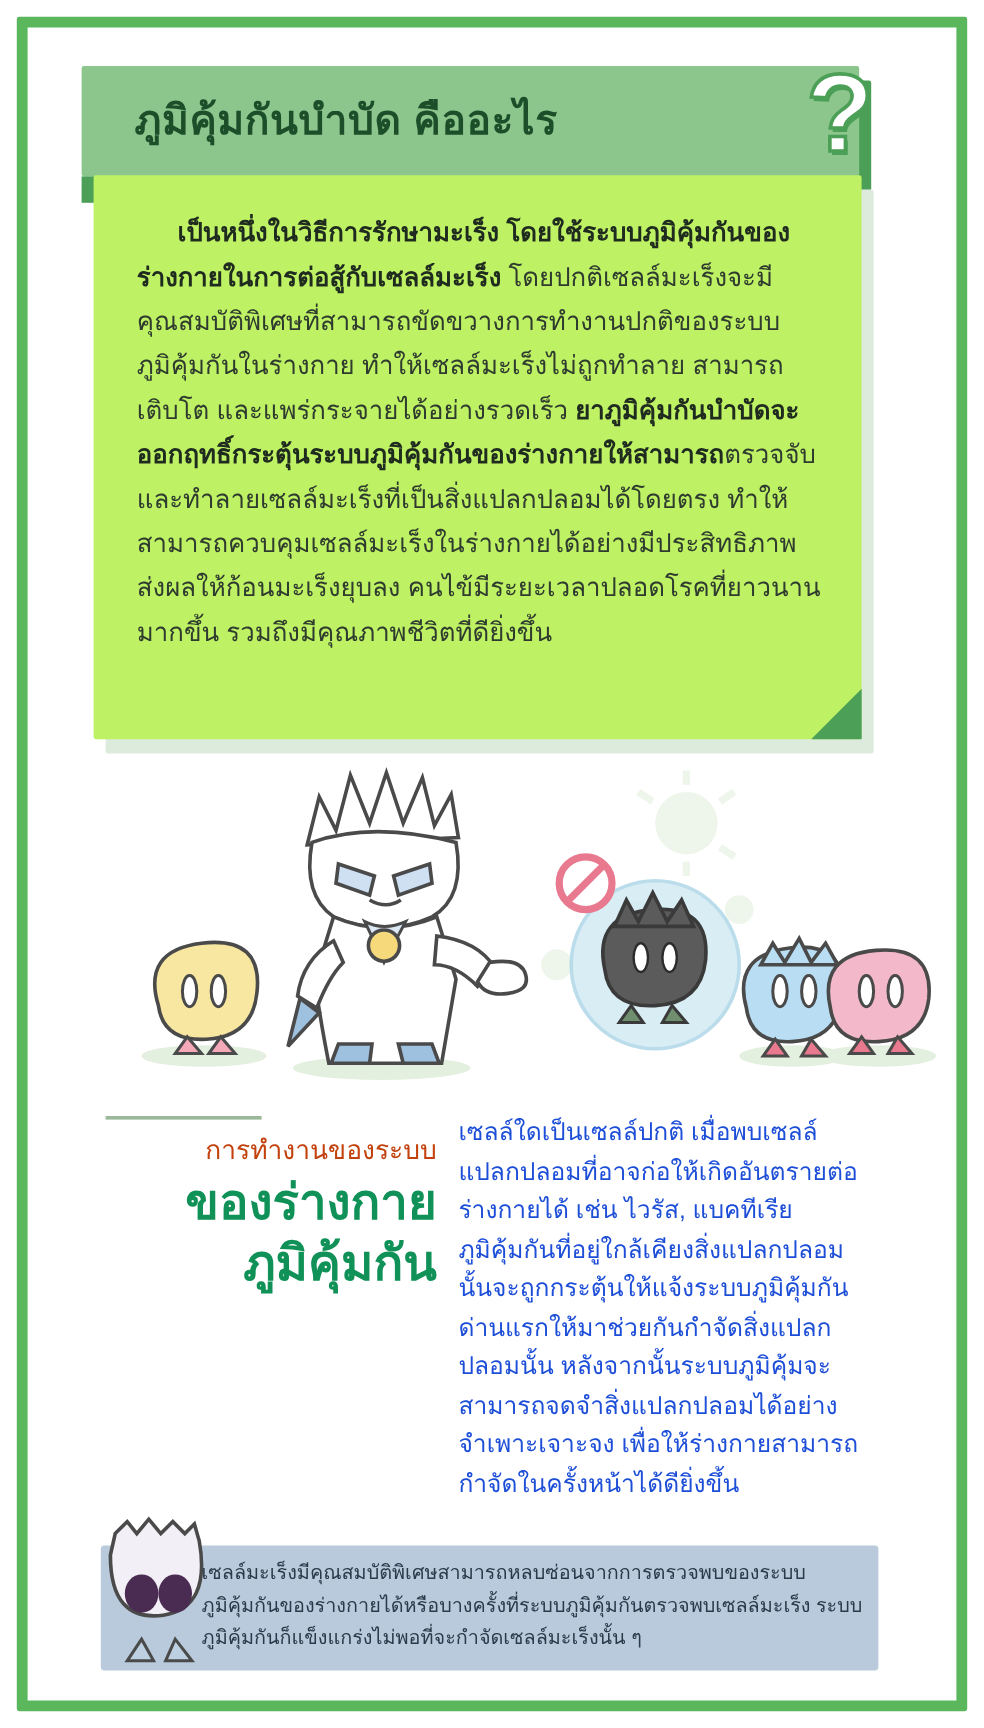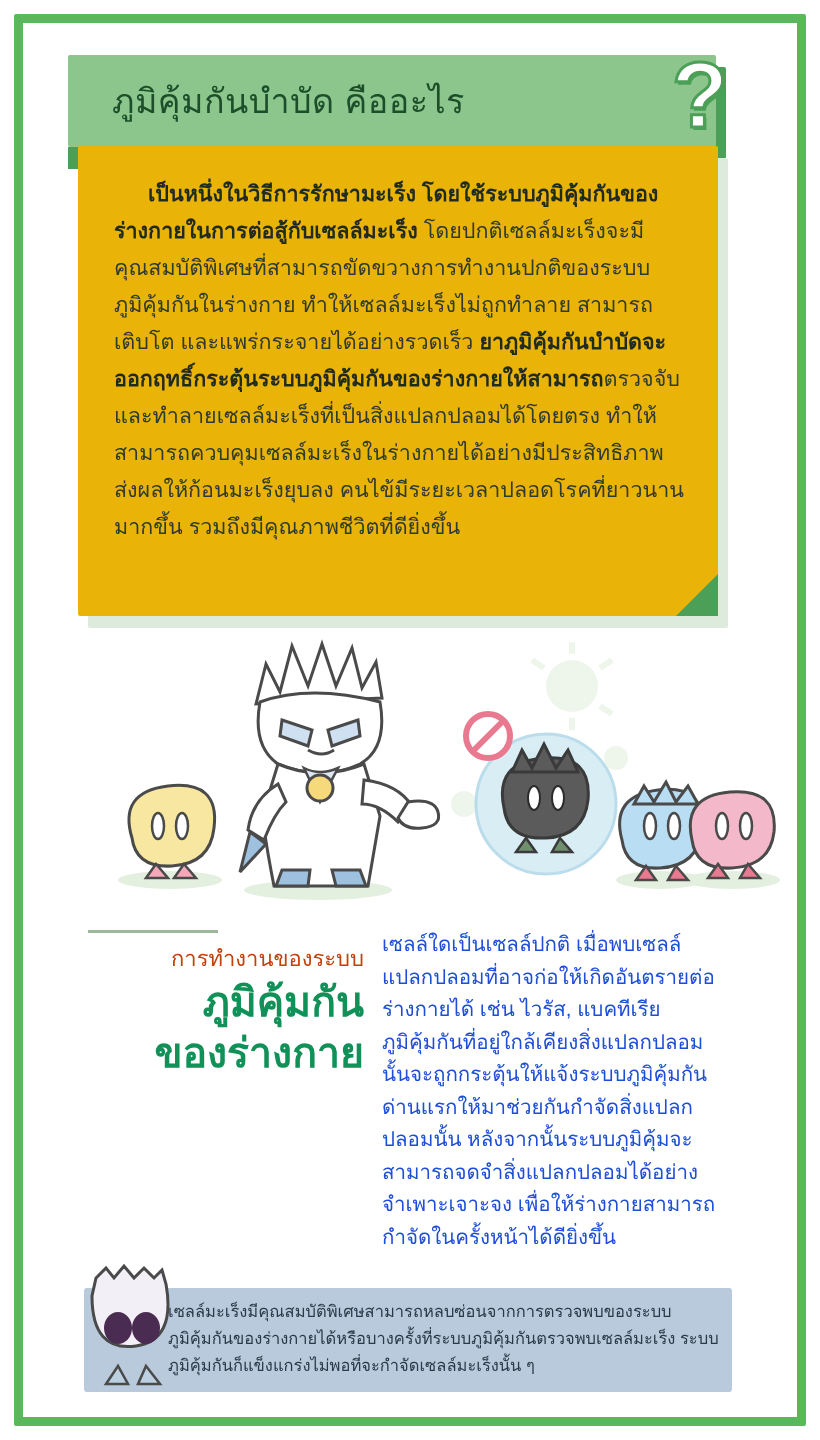--- a/index.html
+++ b/index.html
@@ -66,21 +66,21 @@
     position: absolute;
     left: 18px; top: 8px;
     width: 612px; height: 76px;
     background: #8dc68d;
   }
   .title-text {
     position: absolute;
     left: 44px; top: 16px;
     width: 560px;
     font-size: 34px;
-    font-weight: normal;
+    font-weight: bold;
     color: #1d4e2a;
     letter-spacing: 0.5px;
     line-height: 60px;
   }
   .title-qmark {
     position: absolute;
     right: 12px; top: -6px;
     font-size: 92px;
     line-height: 92px;
     font-weight: bold;
@@ -93,21 +93,21 @@
     left: 0; top: 92px;
     width: 22px; height: 22px;
     background: #4b9f56;
   }
 
   
   .intro-card {
     position: absolute;
     left: 48px; top: 116px;
     width: 640px; height: 470px;
-    background: #eab308;
+    background: #bef264;
     border-radius: 2px;
   }
   .intro-card-shadow {
     position: absolute;
     left: 58px; top: 128px;
     width: 640px; height: 470px;
     background: #dcebdc;
     border-radius: 2px;
   }
   .intro-corner {
@@ -320,22 +320,22 @@
         <path d="M688 256 l12 14 h-20z" fill="#e8798f" stroke="#4a4a4a" stroke-width="2.5"></path>
       </g>
 
     </svg>
   </div>
 
   <div class="rule"></div>
 
   <div class="col-left">
     <div class="h-small">การทำงานของระบบ</div>
+    <div class="h-big">ของร่างกาย</div>
     <div class="h-big">ภูมิคุ้มกัน</div>
-    <div class="h-big">ของร่างกาย</div>
   </div>
 
   <div class="col-right">เซลล์ใดเป็นเซลล์ปกติ เมื่อพบเซลล์แปลกปลอมที่อาจก่อให้เกิดอันตรายต่อร่างกายได้ เช่น ไวรัส, แบคทีเรีย ภูมิคุ้มกันที่อยู่ใกล้เคียงสิ่งแปลกปลอมนั้นจะถูกกระตุ้นให้แจ้งระบบภูมิคุ้มกันด่านแรกให้มาช่วยกันกำจัดสิ่งแปลกปลอมนั้น หลังจากนั้นระบบภูมิคุ้มจะสามารถจดจำสิ่งแปลกปลอมได้อย่างจำเพาะเจาะจง เพื่อให้ร่างกายสามารถกำจัดในครั้งหน้าได้ดียิ่งขึ้น</div>
 
   <div class="foot"></div>
   <div class="foot-mascot">
     <svg width="86" height="122" viewBox="0 0 86 122">
       <path d="M8 12 l10 -10 l8 10 l10 -12 l10 12 l10 -10 l10 10 l8 -8 l4 14 q10 56 -30 62 q-44 6 -44 -50z" fill="#f3eff6" stroke="#4a4a4a" stroke-width="3"></path>
       <ellipse cx="30" cy="62" rx="14" ry="16" fill="#4a2b52"></ellipse>
       <ellipse cx="58" cy="62" rx="14" ry="16" fill="#4a2b52"></ellipse>

